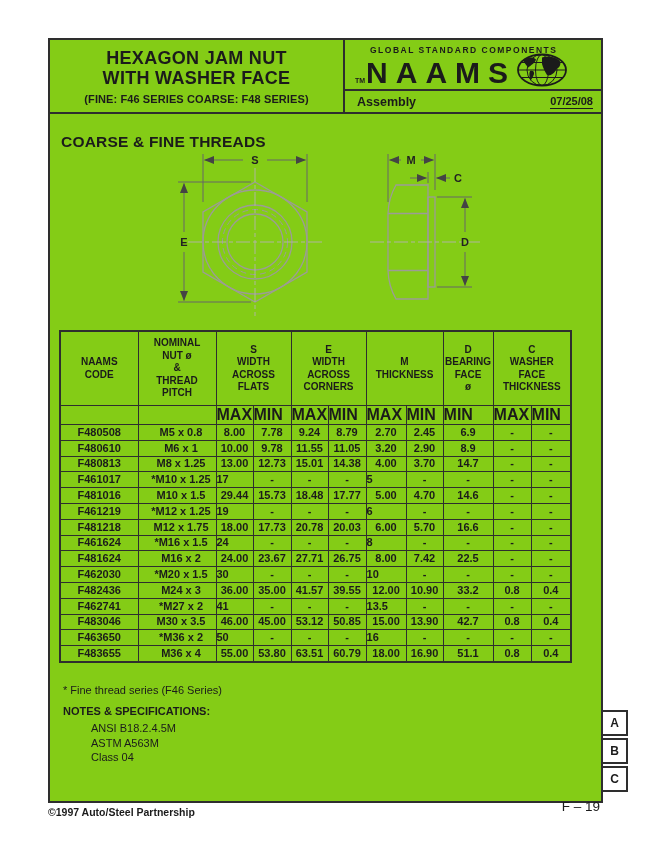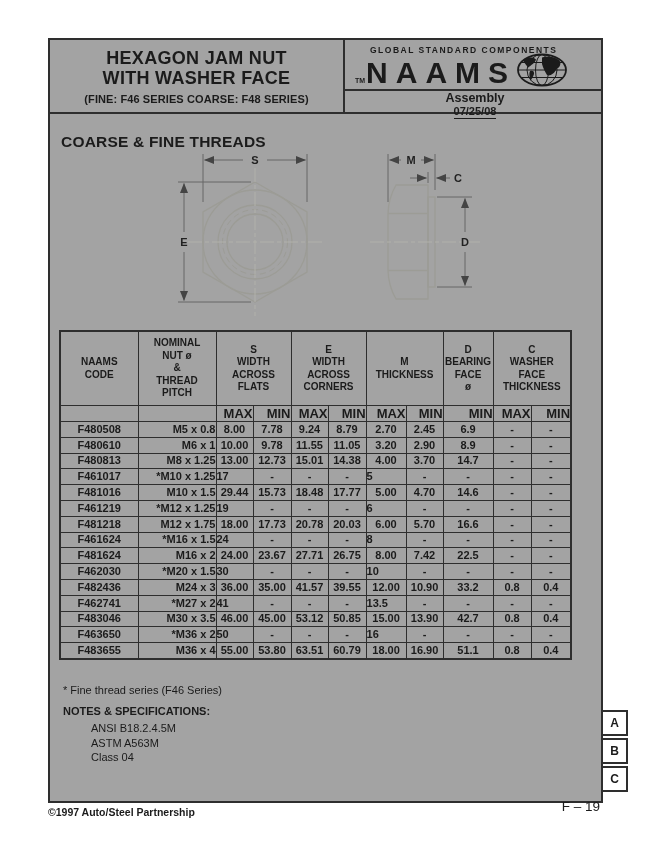--- a/index.html
+++ b/index.html
@@ -3,50 +3,50 @@
 <meta charset="utf-8">
 <style>
   html,body{margin:0;padding:0;}
   body{
     width:650px;height:841px;position:relative;background:#ffffff;
     font-family:"Liberation Sans", sans-serif;color:#1b1b1b;
     -webkit-font-smoothing:antialiased;
   }
   .frame{
     position:absolute;left:48px;top:38px;width:555px;height:765px;
-    border:2px solid #2e2e2e;box-sizing:border-box;background:#a3a3a3;
+    border:2px solid #2e2e2e;box-sizing:border-box;background:#84cc16;
   }
   
   .hdr{position:absolute;left:0;top:0;right:0;height:74px;border-bottom:2px solid #2e2e2e;display:flex;box-sizing:border-box;}
   .hdr-title{width:295px;box-sizing:border-box;border-right:2px solid #2e2e2e;display:flex;flex-direction:column;align-items:center;justify-content:center;}
   .t1{font-size:18px;font-weight:bold;line-height:20px;letter-spacing:.3px;}
   .t2{font-size:11px;font-weight:bold;margin-top:5px;letter-spacing:.1px;}
   .hdr-logo{flex:1;position:relative;padding:5px 12px 0 10px;box-sizing:border-box;}
   .tagline{font-size:8.5px;font-weight:bold;letter-spacing:1.5px;margin-left:15px;white-space:nowrap;}
   .brandrow{display:flex;align-items:flex-end;height:32px;margin-top:0;}
   .tm{font-size:7px;font-weight:bold;margin:0 1px 3px 0;}
   .naams{font-size:30px;font-weight:bold;line-height:28px;letter-spacing:8px;white-space:nowrap;}
   .globe{margin:0 0 0 0;flex:0 0 auto;}
-  .assyrow{position:absolute;left:0;right:0;bottom:0;height:21px;border-top:2px solid #2e2e2e;display:flex;justify-content:space-between;align-items:center;padding:0 8px 0 12px;flex-direction:column;}
+  .assyrow{position:absolute;left:0;right:0;bottom:0;height:21px;border-top:2px solid #2e2e2e;display:flex;justify-content:space-between;align-items:center;padding:0 8px 0 12px;}
   .assy{font-size:12.5px;font-weight:bold;}
   .date{font-size:11px;font-weight:bold;border-bottom:1.5px solid #1b1b1b;padding-bottom:1px;}
   
   .section-title{position:absolute;left:11px;top:93px;font-size:15.5px;font-weight:bold;letter-spacing:.2px;}
   .drawing{position:absolute;left:70px;top:102px;}
   .dlabel{font-size:11px;font-weight:bold;fill:#222;font-family:"Liberation Sans",sans-serif;}
   
   .spec{
     position:absolute;left:9px;top:290px;width:513px;
     border-collapse:collapse;table-layout:fixed;border:2px solid #2e2e2e;
   }
   .spec th,.spec td{border:1px solid #2e2e2e;padding:0;overflow:hidden;}
   .spec tr.h1 th{height:73px;font-size:10px;line-height:12.5px;font-weight:bold;white-space:pre-line;vertical-align:middle;text-align:center;}
-  .spec tr.h2 th{height:15px;font-size:13px;font-weight:bold;text-align:right;}
+  .spec tr.h2 th{height:15px;font-size:16px;font-weight:bold;text-align:left;}
   .spec td{height:14.8px;font-size:11px;font-weight:bold;text-align:center;line-height:13px;white-space:nowrap;}
-  .spec td.size{text-align:right;padding-left:8px;}
+  .spec td.size{text-align:center;padding-left:8px;}
   .spec td.la{text-align:left;padding-left:0;}
   
   .footnote{position:absolute;left:13px;top:644px;font-size:11px;}
   .notes-h{position:absolute;left:13px;top:665px;font-size:11px;font-weight:bold;}
   .notes-list{position:absolute;left:41px;top:681px;font-size:11px;line-height:14.5px;}
   .revbox{
     position:absolute;left:601px;width:27px;height:26px;border:2px solid #2e2e2e;
     box-sizing:border-box;background:#fff;display:flex;align-items:center;justify-content:center;
     font-size:12px;font-weight:bold;
   }

